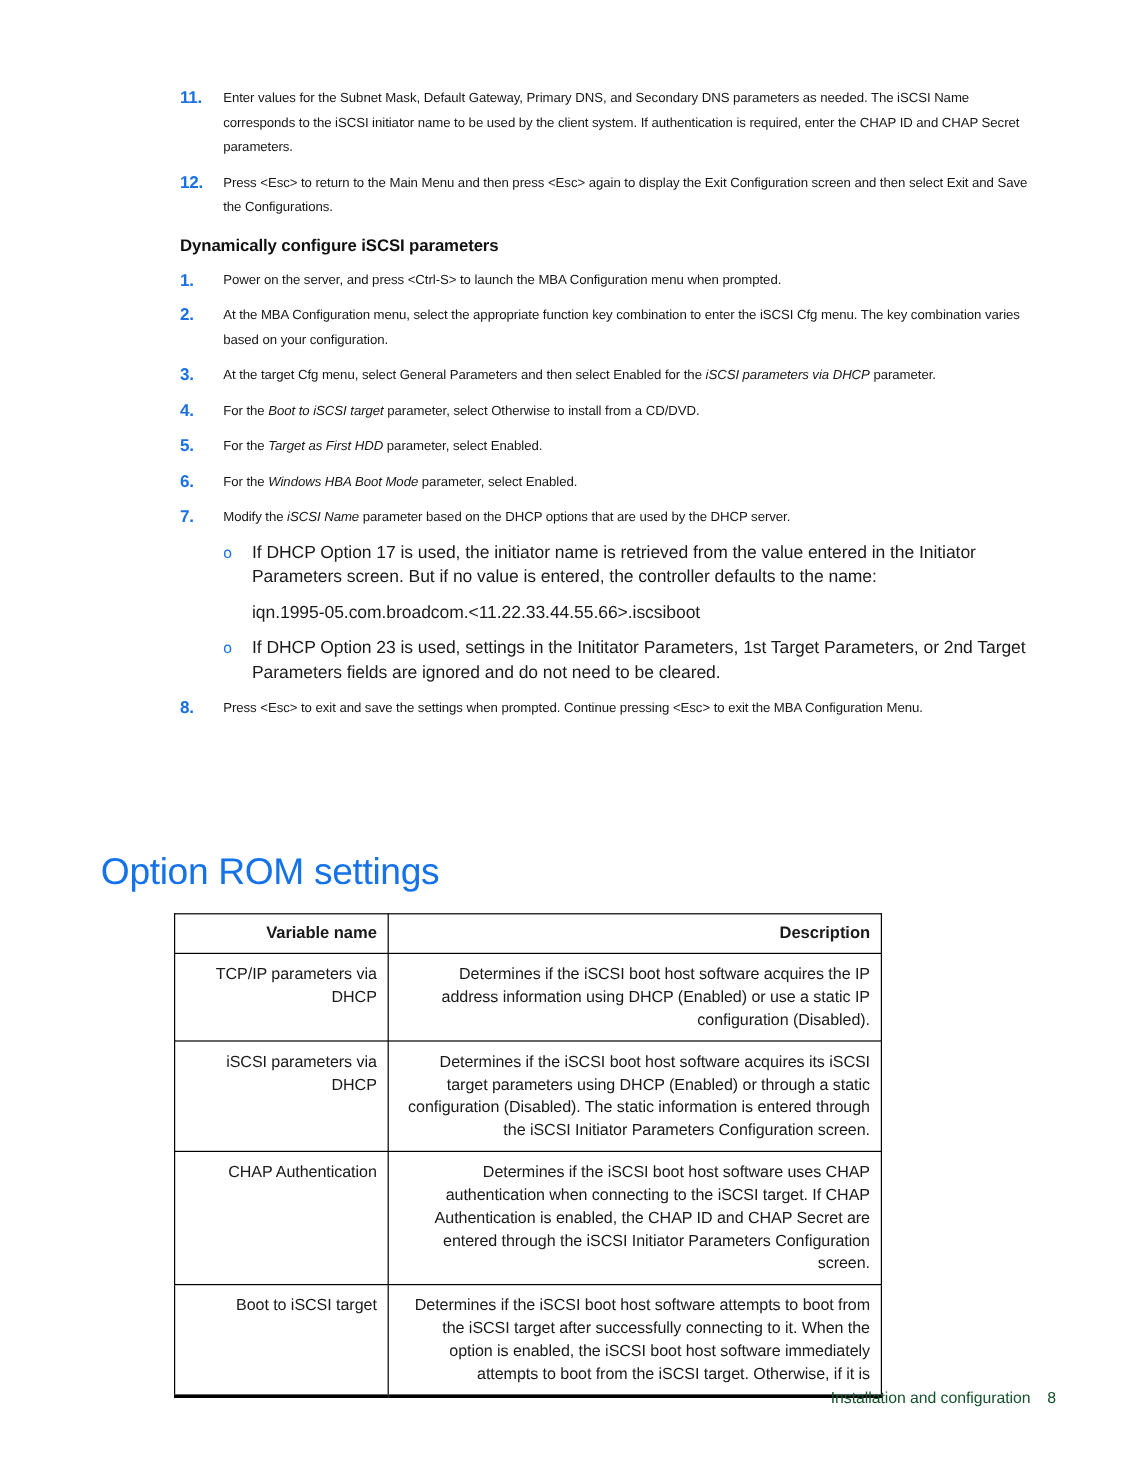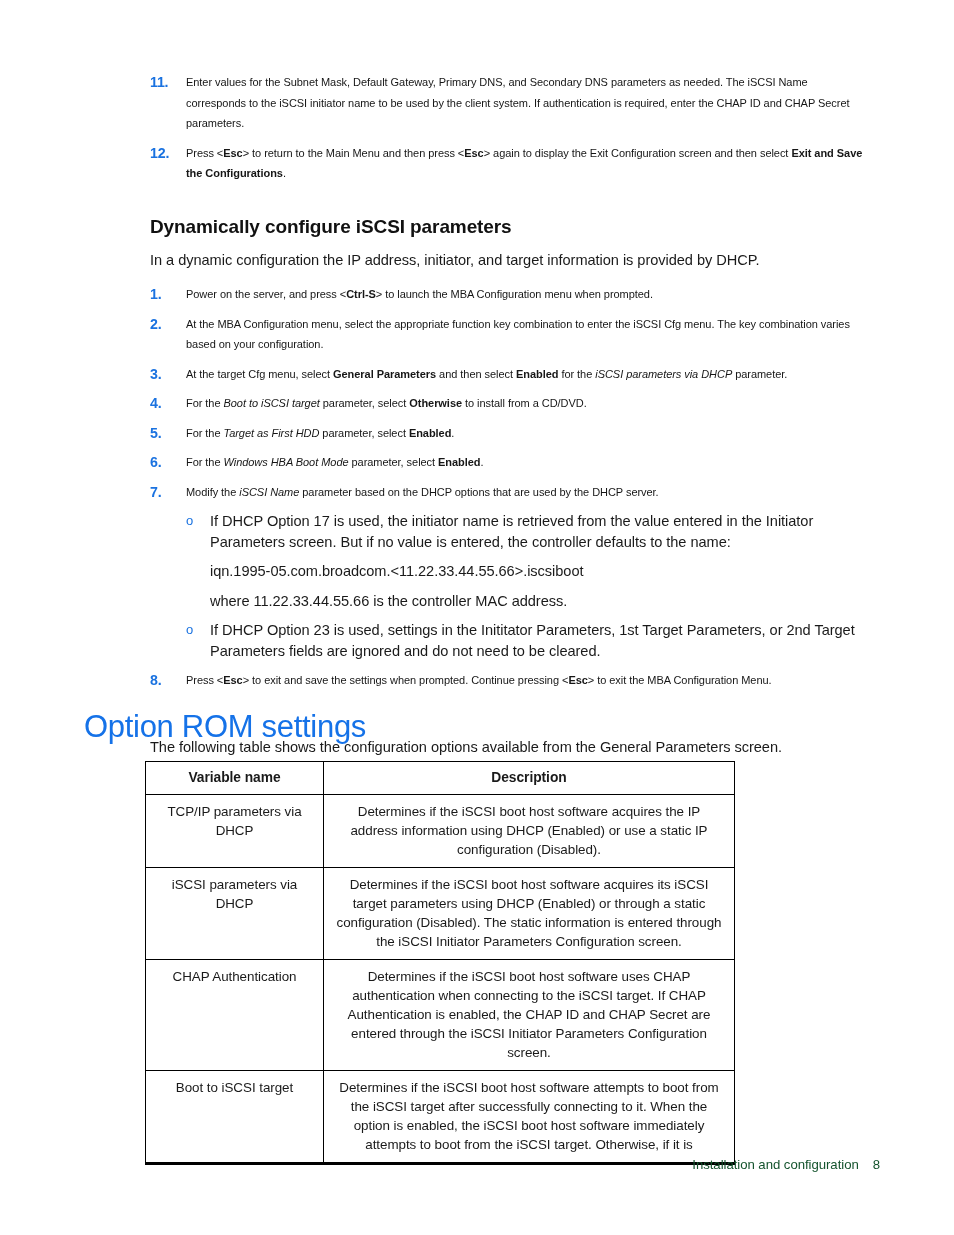--- a/index.html
+++ b/index.html
@@ -77,35 +77,35 @@
 
   .plain-indent {
     margin-left: 60px;
     font-size: 14.6px;
     line-height: 20.5px;
     margin-bottom: 9px;
     letter-spacing: -0.05px;
   }
 
   .h3 {
-    font-size: 19px;
+    font-size: 14px;
     font-weight: bold;
     color: #111;
-    margin: 32px 0 12px 0;
+    margin: 12px 0 12px 0;
     letter-spacing: -0.1px;
   }
 
   .para {
     font-size: 14.6px;
     line-height: 20.5px;
     margin: 0 0 14px 0;
     letter-spacing: -0.05px;
   }
 
-  b, strong { font-weight: bold; margin-top: 43px; }
+  b, strong { font-weight: normal; margin-top: 43px; }
   i, em { font-style: italic; }
 
   
   .h1 {
     position: absolute;
     left: 84px;
     top: 688px;
     font-size: 31px;
     color: #1572E8;
     font-weight: normal;
@@ -131,21 +131,21 @@
     width: 589px;
     border-collapse: collapse;
     table-layout: fixed;
   }
   table.opts td, table.opts th {
     border: 1px solid #000;
     vertical-align: top;
     padding: 7px 9px 8px 9px;
     font-size: 13.4px;
     line-height: 19px;
-    text-align: center;
+    text-align: right;
     letter-spacing: -0.05px;
   }
   table.opts th {
     font-weight: bold;
     font-size: 13.8px;
     padding-top: 6px;
     padding-bottom: 7px;
   }
   table.opts col.c1 { width: 178px; }
   table.opts col.c2 { width: 411px; }
@@ -178,21 +178,20 @@
       <div class="body">Enter values for the Subnet Mask, Default Gateway, Primary DNS, and Secondary DNS parameters as needed. The iSCSI Name corresponds to the iSCSI initiator name to be used by the client system. If authentication is required, enter the CHAP ID and CHAP Secret parameters.</div>
     </div>
 
     <div class="li">
       <div class="marker">12.</div>
       <div class="body"><span>Press &lt;</span><b>Esc</b><span>&gt; to return to the Main Menu and then press &lt;</span><b>Esc</b><span>&gt; again to display the Exit Configuration screen and then select </span><b>Exit and Save the Configurations</b><span>.</span></div>
     </div>
 
     <div class="h3">Dynamically configure iSCSI parameters</div>
 
-    <div class="para">In a dynamic configuration the IP address, initiator, and target information is provided by DHCP.</div>
 
     <div class="li">
       <div class="marker">1.</div>
       <div class="body"><span>Power on the server, and press &lt;</span><b>Ctrl-S</b><span>&gt; to launch the MBA Configuration menu when prompted.</span></div>
     </div>
 
     <div class="li">
       <div class="marker">2.</div>
       <div class="body">At the MBA Configuration menu, select the appropriate function key combination to enter the iSCSI Cfg menu. The key combination varies based on your configuration.</div>
     </div>
@@ -221,37 +220,35 @@
       <div class="marker">7.</div>
       <div class="body"><span>Modify the </span><i>iSCSI Name</i><span> parameter based on the DHCP options that are used by the DHCP server.</span></div>
     </div>
 
     <div class="subli">
       <div class="marker">o</div>
       <div class="body">If DHCP Option 17 is used, the initiator name is retrieved from the value entered in the Initiator Parameters screen. But if no value is entered, the controller defaults to the name:</div>
     </div>
 
     <div class="plain-indent">iqn.1995-05.com.broadcom.&lt;11.22.33.44.55.66&gt;.iscsiboot</div>
-    <div class="plain-indent">where 11.22.33.44.55.66 is the controller MAC address.</div>
 
     <div class="subli">
       <div class="marker">o</div>
       <div class="body">If DHCP Option 23 is used, settings in the Inititator Parameters, 1st Target Parameters, or 2nd Target Parameters fields are ignored and do not need to be cleared.</div>
     </div>
 
     <div class="li">
       <div class="marker">8.</div>
       <div class="body"><span>Press &lt;</span><b>Esc</b><span>&gt; to exit and save the settings when prompted. Continue pressing &lt;</span><b>Esc</b><span>&gt; to exit the MBA Configuration Menu.</span></div>
     </div>
 
   </div>
 
   <h1 class="h1">Option ROM settings</h1>
 
-  <div class="intro-table">The following table shows the configuration options available from the General Parameters screen.</div>
 
   <table class="opts">
     <colgroup>
         <col class="c1">
         <col class="c2">
       </colgroup>
     <thead>
       <tr>
         <th>Variable name</th>
         <th>Description</th>

